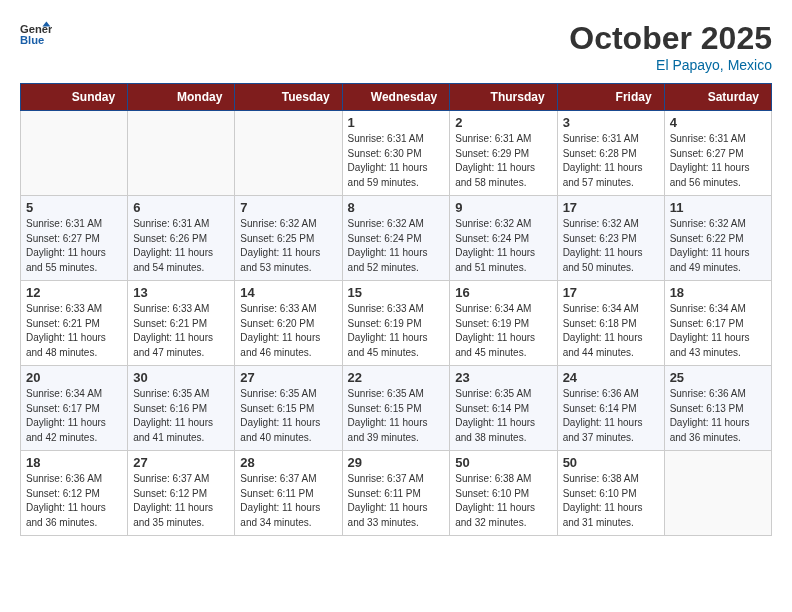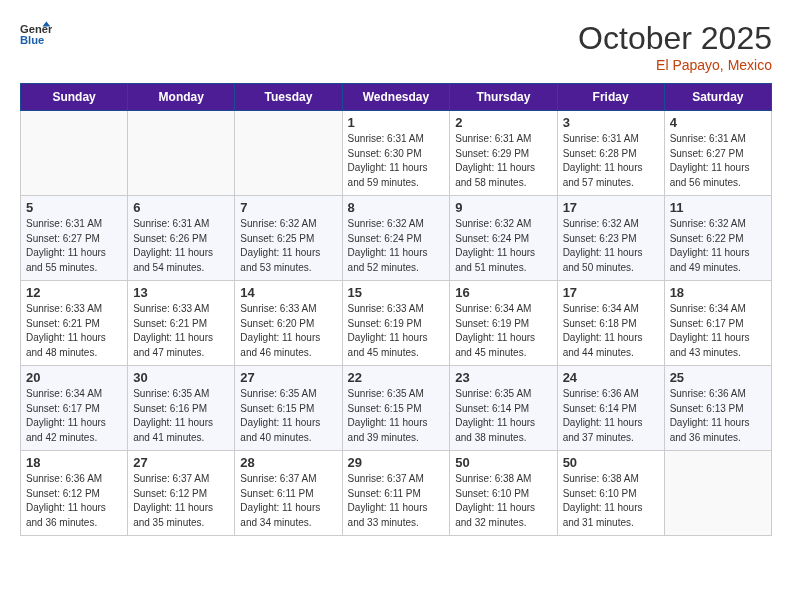--- a/index.html
+++ b/index.html
@@ -23,38 +23,38 @@
     }
     .logo-icon {
       width: 32px;
       height: 28px;
     }
     .title-section {
       text-align: right;
     }
     .month-title {
       font-size: 32px;
-      font-weight: normal;
+      font-weight: bold;
       color: #333;
     }
     .location {
       font-size: 14px;
-      color: #c2410c;
+      color: #0369a1;
     }
     .calendar {
       width: 100%;
       border-collapse: collapse;
       border: 1px solid #ccc;
     }
     .calendar th {
-      background-color: #4c1d95;
+      background-color: #7f1d1d;
       color: #fff;
       font-size: 12px;
       padding: 6px 12px;
-      text-align: center;
+      text-align: right;
       border: 1px solid #1a4a90;
       font-weight: bold;
     }
     .calendar td {
       vertical-align: top;
       border: 1px solid #ccc;
       padding: 4px 5px;
       font-size: 10px;
       color: #333;
       width: 108px;

